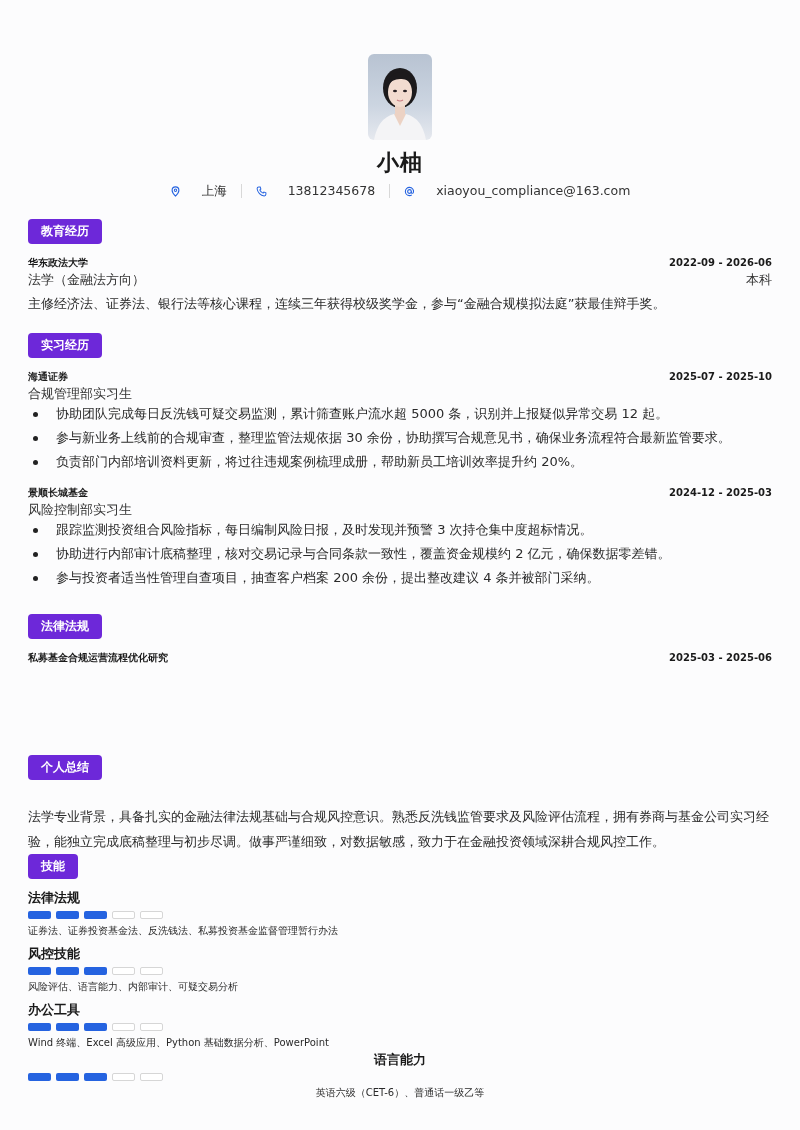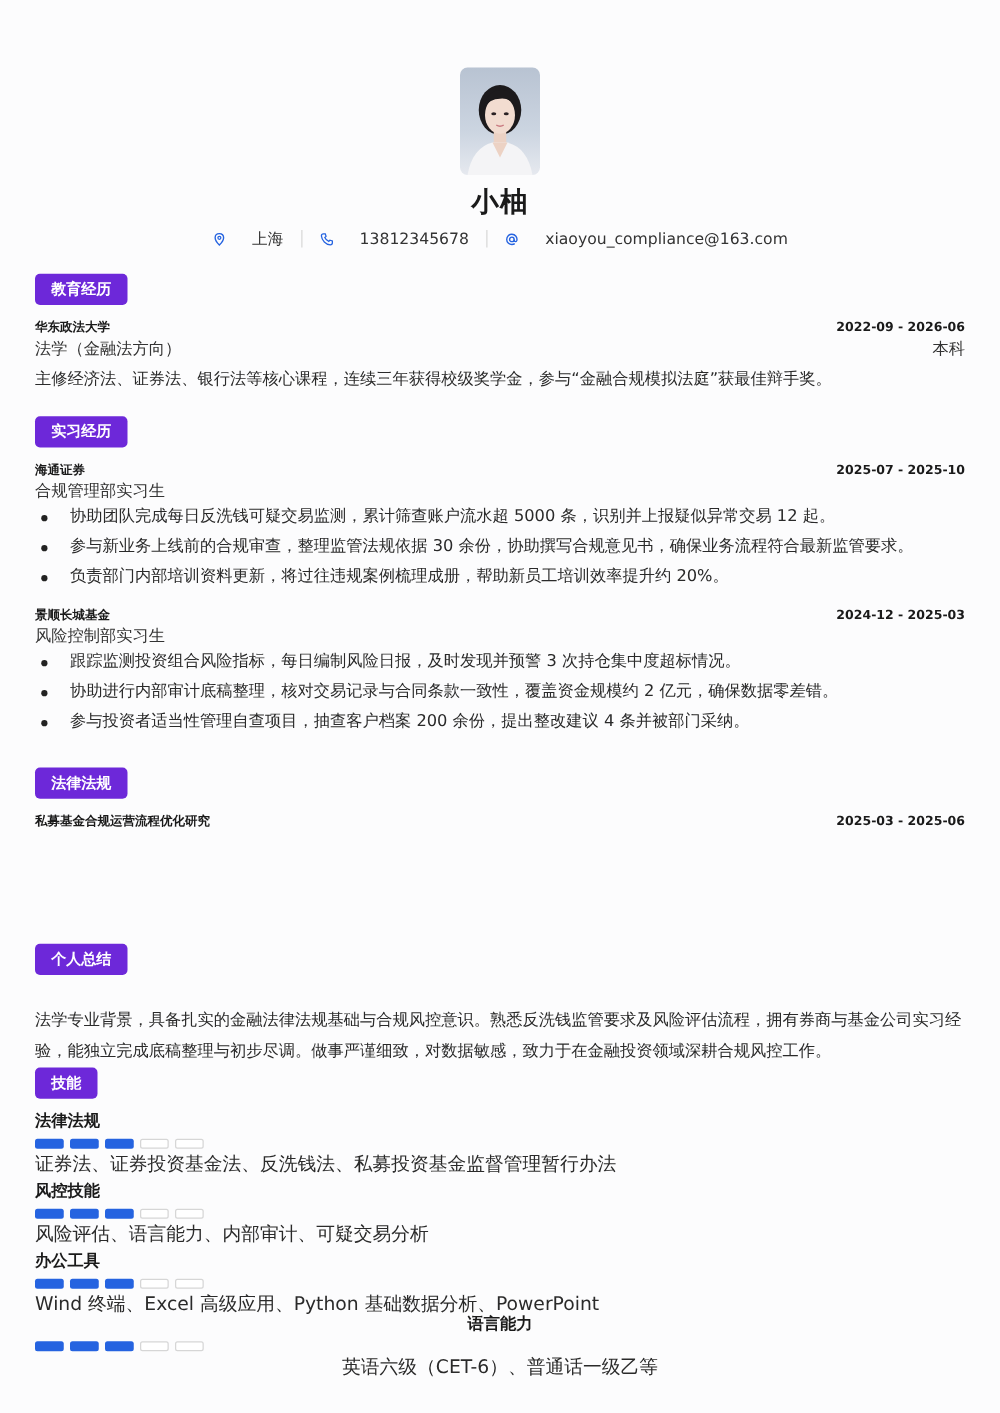--- a/index.html
+++ b/index.html
@@ -111,21 +111,21 @@
     .skill-name {
       font-size: 13px; font-weight: bold; color: #1a1a1a; line-height: 17px;
     }
     .skill-bar { display: flex; gap: 5px; margin-top: 5px; }
     .seg {
       width: 23px; height: 8px; border-radius: 2px;
     }
     .seg.on { background: #2563e0; }
     .seg.off { background: #fff; border: 1px solid #d6d6d6; }
     .skill-desc {
-      font-size: 15px; color: #2a2a2a; line-height: 16px; margin-top: 4px;
+      font-size: 10px; color: #2a2a2a; line-height: 16px; margin-top: 4px;
     }
   </style>
 </head>
 <body>
 
 <div class="page">
 
   <div class="header">
     <div class="photo">
       <svg width="64" height="86" viewBox="0 0 64 86">

